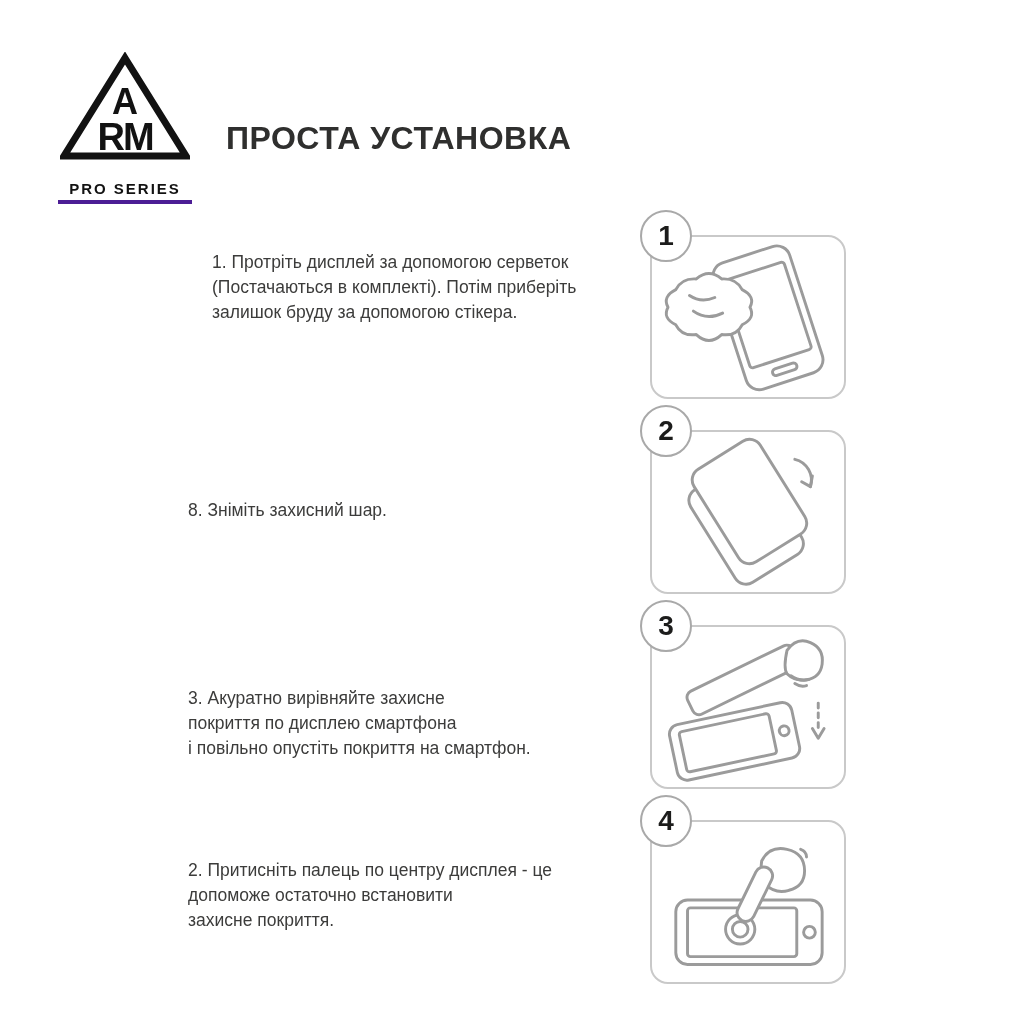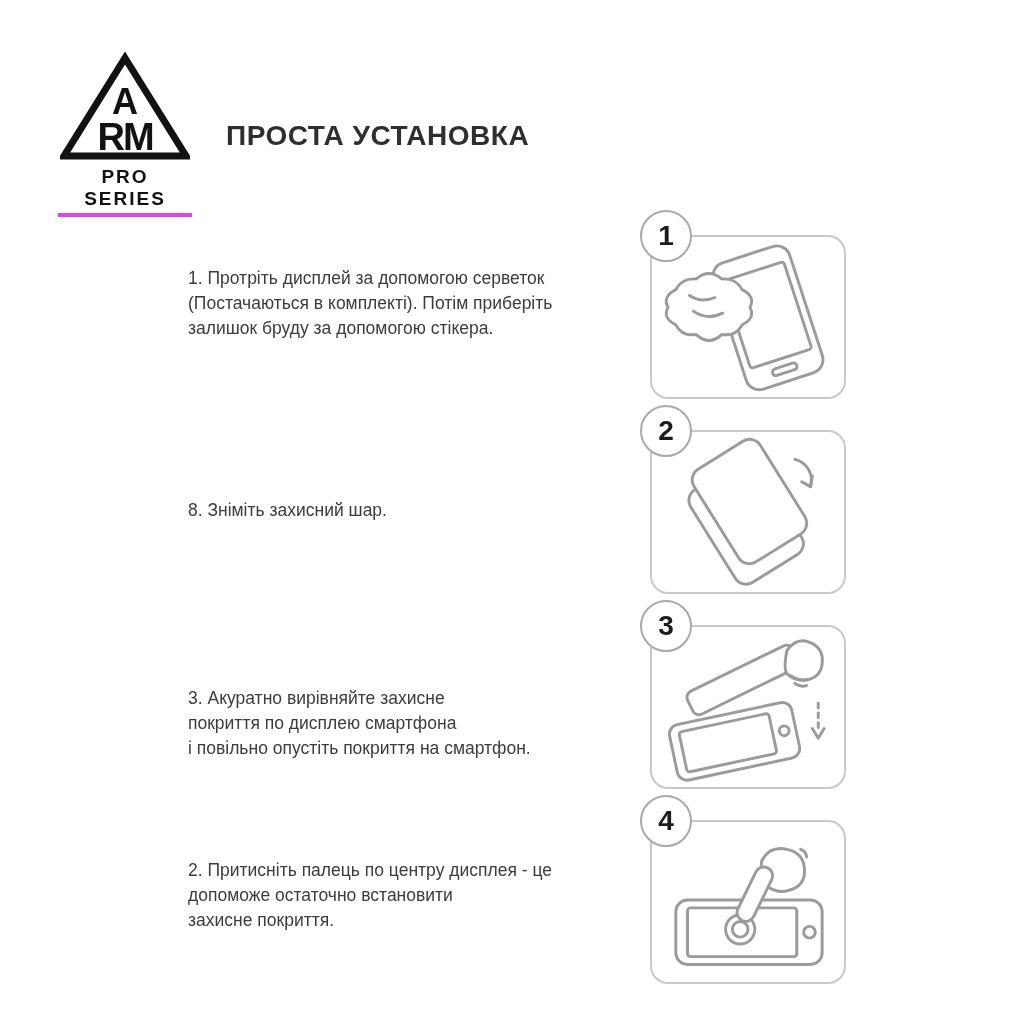--- a/index.html
+++ b/index.html
@@ -8,29 +8,29 @@
     width:1024px; height:1024px; position:relative;
     font-family:"Liberation Sans", sans-serif;
     overflow:hidden;
   }
   .page { position:absolute; inset:0; width:1024px; height:1024px; background:#ffffff; }
 
   
   .logo { position:absolute; left:58px; top:52px; width:134px; text-align:center; }
   .logo svg { display:block; margin:0 auto; }
   .logo-sub {
-    margin-top:6px; padding-bottom:3px;
-    font-size:19px; font-weight:bold; letter-spacing:2px; color:#121212;
-    border-bottom:4px solid #d946ef;
+    margin-top:20px; padding-bottom:3px;
+    font-size:15px; font-weight:bold; letter-spacing:2px; color:#121212;
+    border-bottom:4px solid #4c1d95;
   }
 
   
   .title {
     position:absolute; left:226px; top:120px;
-    font-size:28px; font-weight:bold; color:#2f2f2e; letter-spacing:0.5px;
+    font-size:32px; font-weight:bold; color:#2f2f2e; letter-spacing:0.5px;
     white-space:nowrap;
   }
 
   
   .step-text {
     position:absolute; left:188px;
     font-size:17.5px; line-height:1.43; color:#3c3c3b;
     white-space:pre-line;
   }
 
@@ -59,21 +59,21 @@
     <svg width="130" height="108" viewBox="0 0 130 108">
       <polygon points="65,6 126,104 4,104" fill="#ffffff" stroke="#121212" stroke-width="7" stroke-linejoin="miter"></polygon>
       <text x="65" y="62" text-anchor="middle" font-size="36" font-weight="bold" fill="#121212">A</text>
       <text x="65" y="98" text-anchor="middle" font-size="38" font-weight="bold" letter-spacing="-2" fill="#121212">RM</text>
     </svg>
     <div class="logo-sub">PRO SERIES</div>
   </div>
 
   <h1 class="title">ПРОСТА УСТАНОВКА</h1>
 
-  <p class="step-text" style="top:266px; width:480px;">1. Протріть дисплей за допомогою серветок
+  <p class="step-text" style="top:250px; width:480px;margin-left:24px;">1. Протріть дисплей за допомогою серветок
 (Постачаються в комплекті). Потім приберіть
 залишок бруду за допомогою стікера.</p>
   <div class="illus-box" style="top:235px;">
     <div class="badge">
       <span>1</span>
     </div>
     <svg width="192" height="160" viewBox="0 0 196 164">
       <g fill="none" stroke="#9b9b9b" stroke-width="3" stroke-linecap="round" stroke-linejoin="round">
         <g transform="rotate(-18 115 85)">
           <rect x="78" y="16" width="82" height="136" rx="14" fill="#ffffff"></rect>

